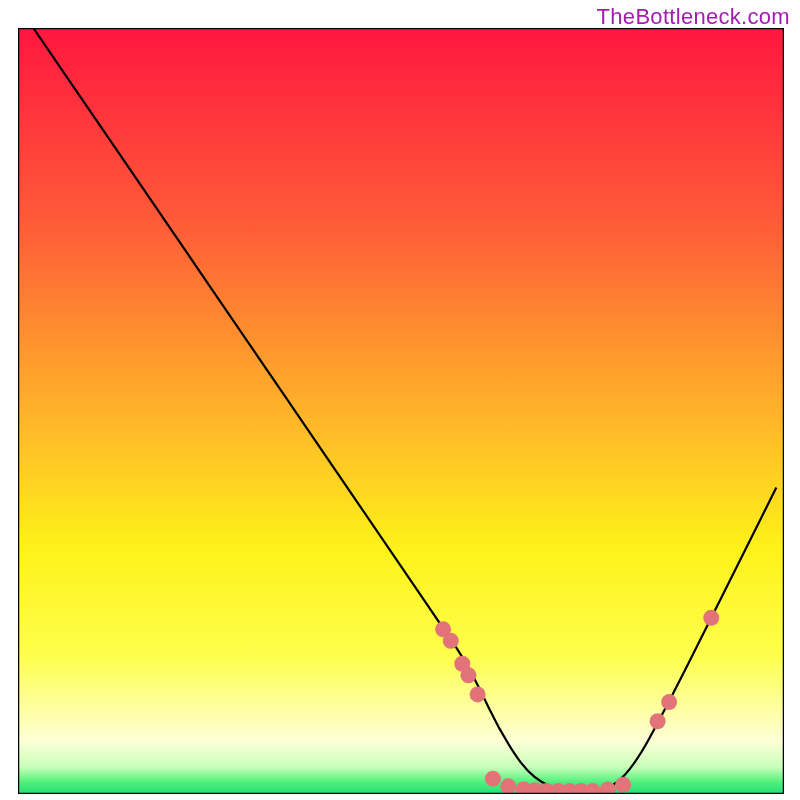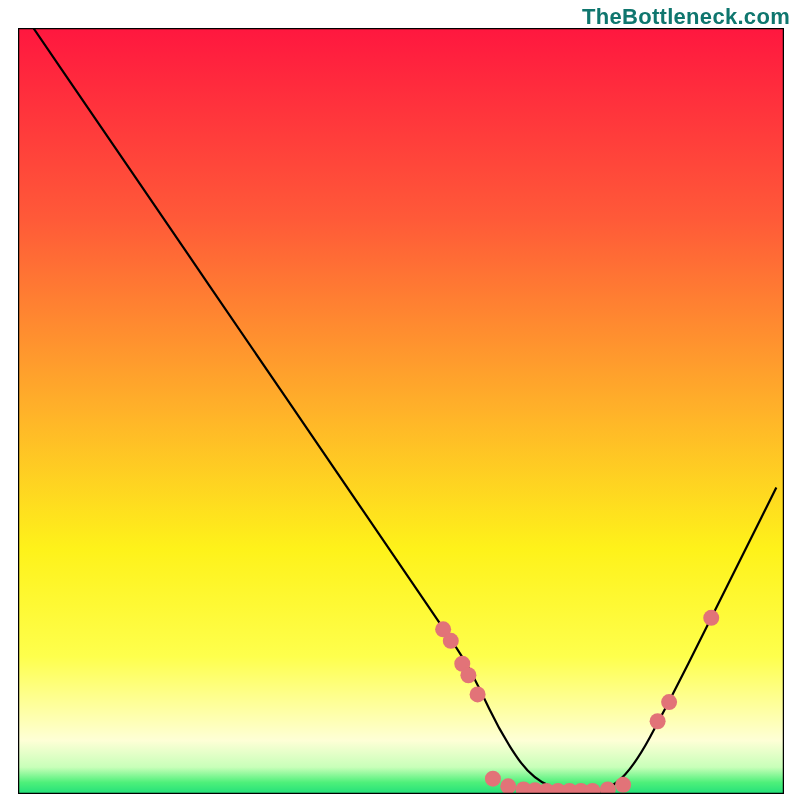--- a/index.html
+++ b/index.html
@@ -14,22 +14,22 @@
     position: relative;
     width: 800px;
     height: 800px;
     background: white;
   }
   .watermark {
     position: absolute;
     top: 4px;
     right: 10px;
     font-size: 22px;
-    font-weight: bold;
-    color: #0f766e;
+    font-weight: normal;
+    color: #a21caf;
     letter-spacing: 0.3px;
     z-index: 10;
     margin-left: 32px;
   }
   svg.plot {
     position: absolute;
     top: 28px;
     left: 18px;
     width: 766px;
     height: 766px;

